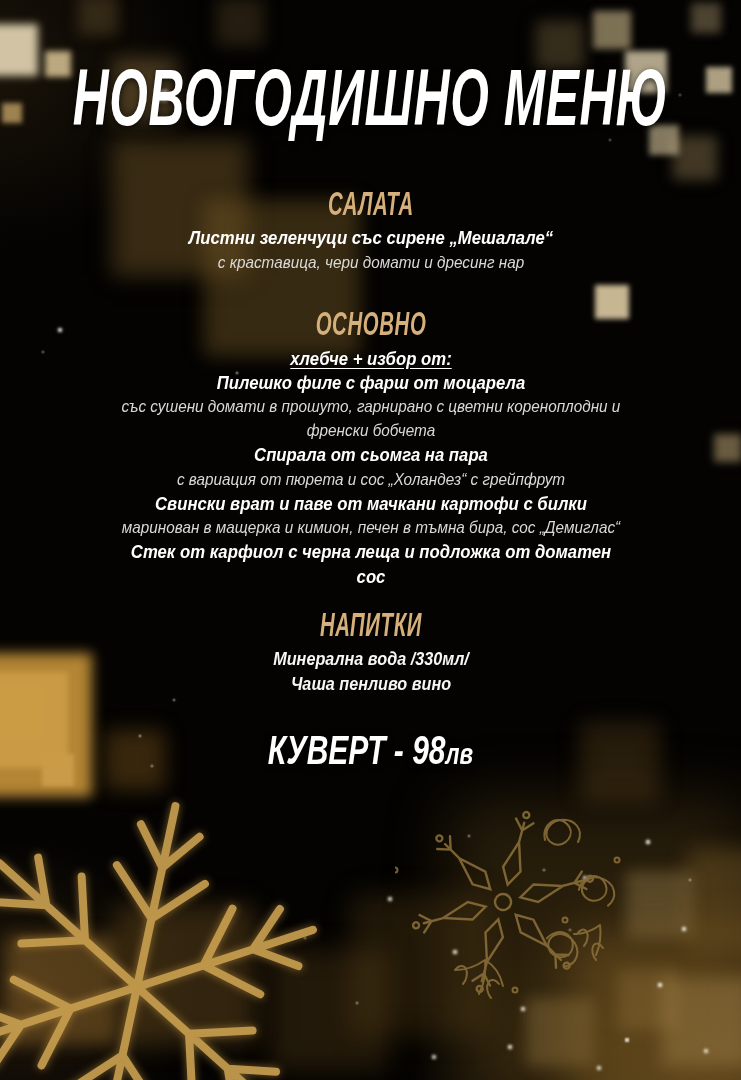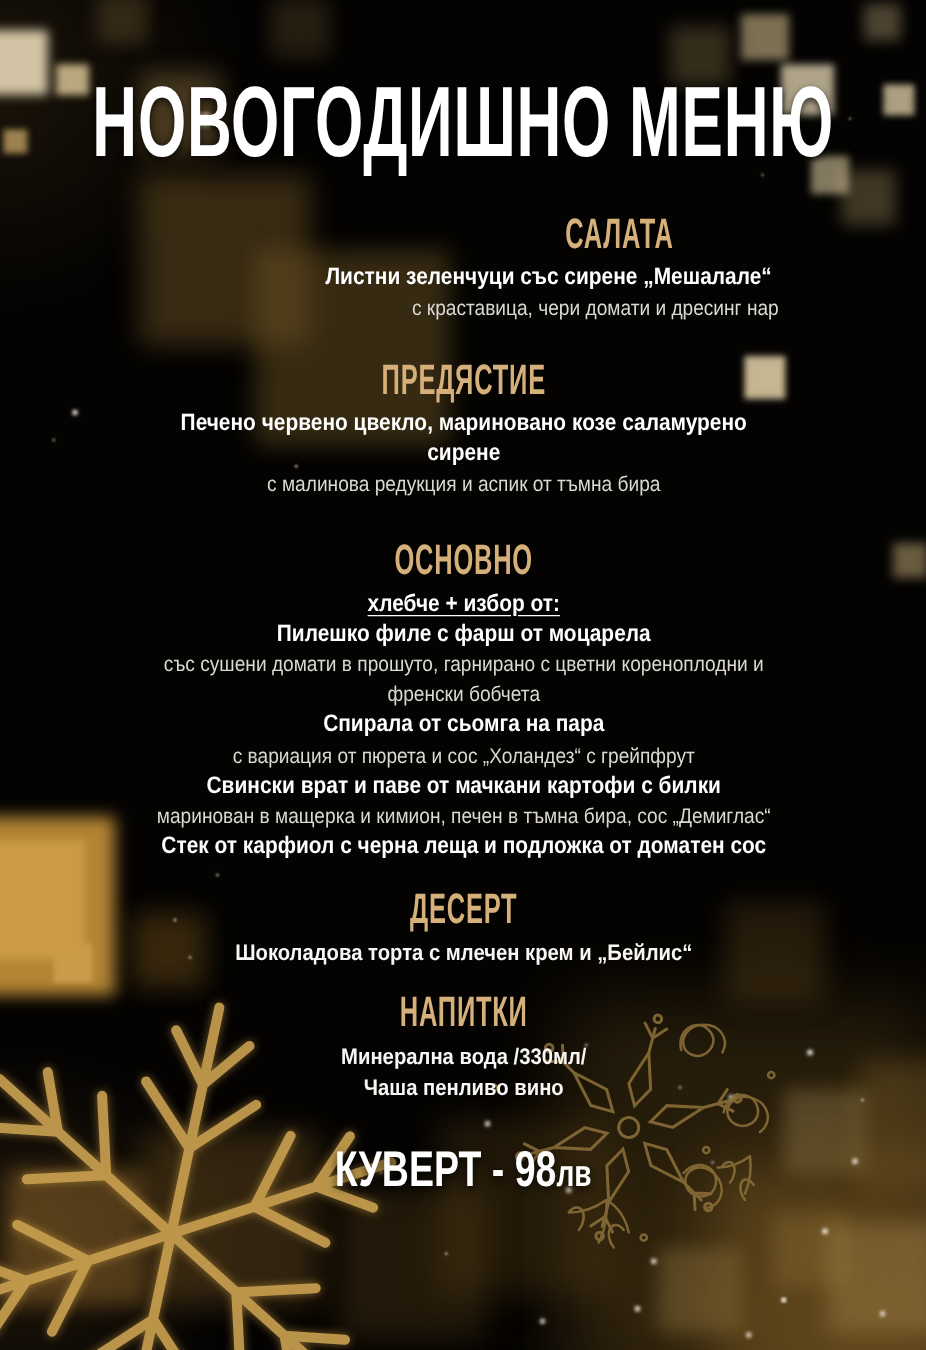--- a/index.html
+++ b/index.html
@@ -93,31 +93,31 @@
       690px 880px 2px 1px rgba(255,250,235,.7),
       610px 140px 2px 1px rgba(255,250,235,.5),
       680px 95px 2px 1px rgba(255,250,235,.5);
   }
 
   .snowflake-big { position:absolute; left:-83px; top:767px; opacity:.92;
     filter: drop-shadow(0 0 4px rgba(214,164,74,.6)); }
   .snowflake-ornate { position:absolute; left:395px; top:800px; opacity:.85; }
 
   
-  .content { position:absolute; inset:0; z-index:2; text-align:center; color:#fff; }
+  .content { position:absolute; inset:0; z-index:2; text-align:center; color:#fff;font-style:italic; }
 
   .title {
     margin:62px -120px 0; white-space:nowrap;
     font-size:80px; line-height:.9; font-weight:800; letter-spacing:1px;
     transform:scaleX(.62); transform-origin:center;
     text-shadow:0 2px 8px rgba(0,0,0,.7);
   }
 
   .menu-section { max-width:560px; margin-left:auto; margin-right:auto; }
-  .s0 { margin-top:36px;text-align:right; } .s1 { margin-top:28px; } .s2 { margin-top:31px; }
+  .s0 { margin-top:52px; } .s1 { margin-top:28px; } .s2 { margin-top:31px; }
   .s3 { margin-top:26px; } .s4 { margin-top:20px; } .s5 { margin-top:18px; }
 
   .heading {
     margin:0 0 6px; font-size:34px; line-height:1; font-weight:800;
     color:#d5b07a; letter-spacing:1px;
     transform:scaleX(.6); transform-origin:center;
   }
   .line { margin:0; transform-origin:center; }
   .line.bold  { font-size:19px; line-height:24.5px; font-weight:700; color:#ffffff; transform:scaleX(.88); }
   .line.caps  { font-size:19px; line-height:25px;  font-weight:800; color:#ffffff; transform:scaleX(.88); letter-spacing:.5px; }
@@ -212,43 +212,34 @@
 <div class="content">
 
   <h1 class="title">НОВОГОДИШНО МЕНЮ</h1>
 
   <section class="menu-section s0">
     <h2 class="heading">САЛАТА</h2>
     <p class="line bold">Листни зеленчуци със сирене „Мешалале“</p>
     <p class="line light">с краставица, чери домати и дресинг нар</p>
   </section>
 
-  <section class="menu-section s1">
-    <h2 class="heading">ПРЕДЯСТИЕ</h2>
-    <p class="line bold">Печено червено цвекло, мариновано козе саламурено сирене</p>
-    <p class="line light">с малинова редукция и аспик от тъмна бира</p>
-  </section>
 
   <section class="menu-section s2">
     <h2 class="heading">ОСНОВНО</h2>
     <p class="line note">хлебче + избор от:</p>
     <p class="line bold">Пилешко филе с фарш от моцарела</p>
     <p class="line light">със сушени домати в прошуто, гарнирано с цветни кореноплодни и френски бобчета</p>
     <p class="line bold">Спирала от сьомга на пара</p>
     <p class="line light">с вариация от пюрета и сос „Холандез“ с грейпфрут</p>
     <p class="line bold">Свински врат и паве от мачкани картофи с билки</p>
     <p class="line light">маринован в мащерка и кимион, печен в тъмна бира, сос „Демиглас“</p>
     <p class="line bold">Стек от карфиол с черна леща и подложка от доматен сос</p>
   </section>
 
 
-  <section class="menu-section s4">
-    <h2 class="heading">ДЕСЕРТ</h2>
-    <p class="line reg">Шоколадова торта с млечен крем и „Бейлис“</p>
-  </section>
 
   <section class="menu-section s5">
     <h2 class="heading">НАПИТКИ</h2>
     <p class="line reg">Минерална вода /330мл/</p>
     <p class="line reg">Чаша пенливо вино</p>
   </section>
 
   <div class="footer">
     <span>КУВЕРТ - 98</span><span class="currency">лв</span>
   </div>

